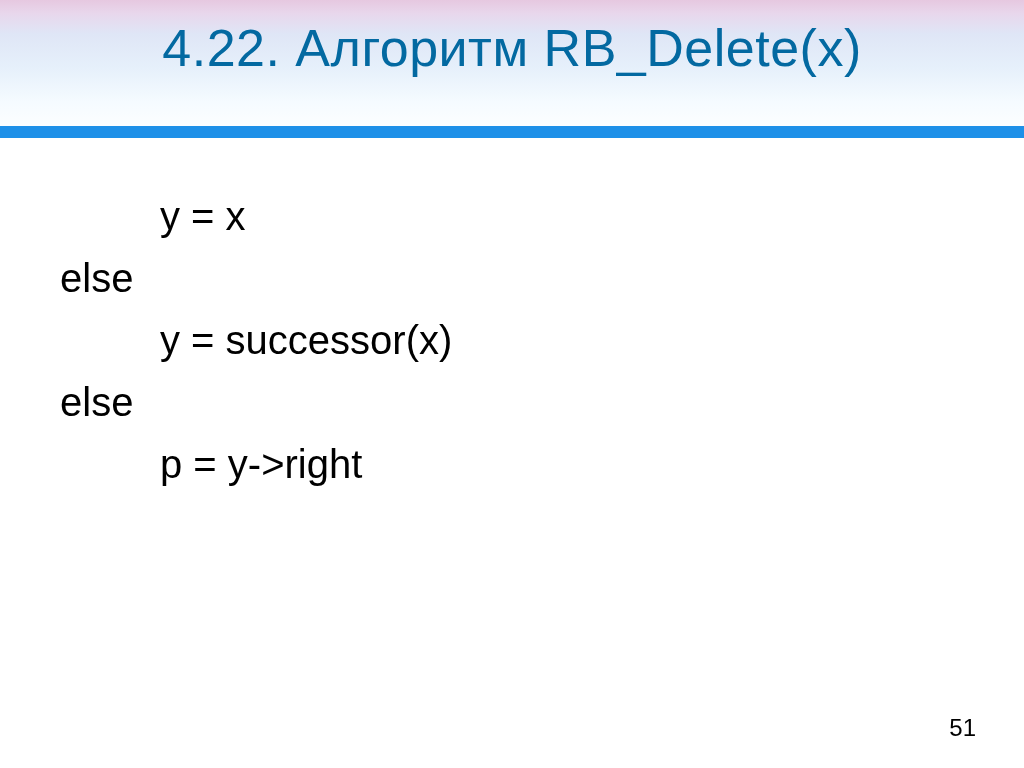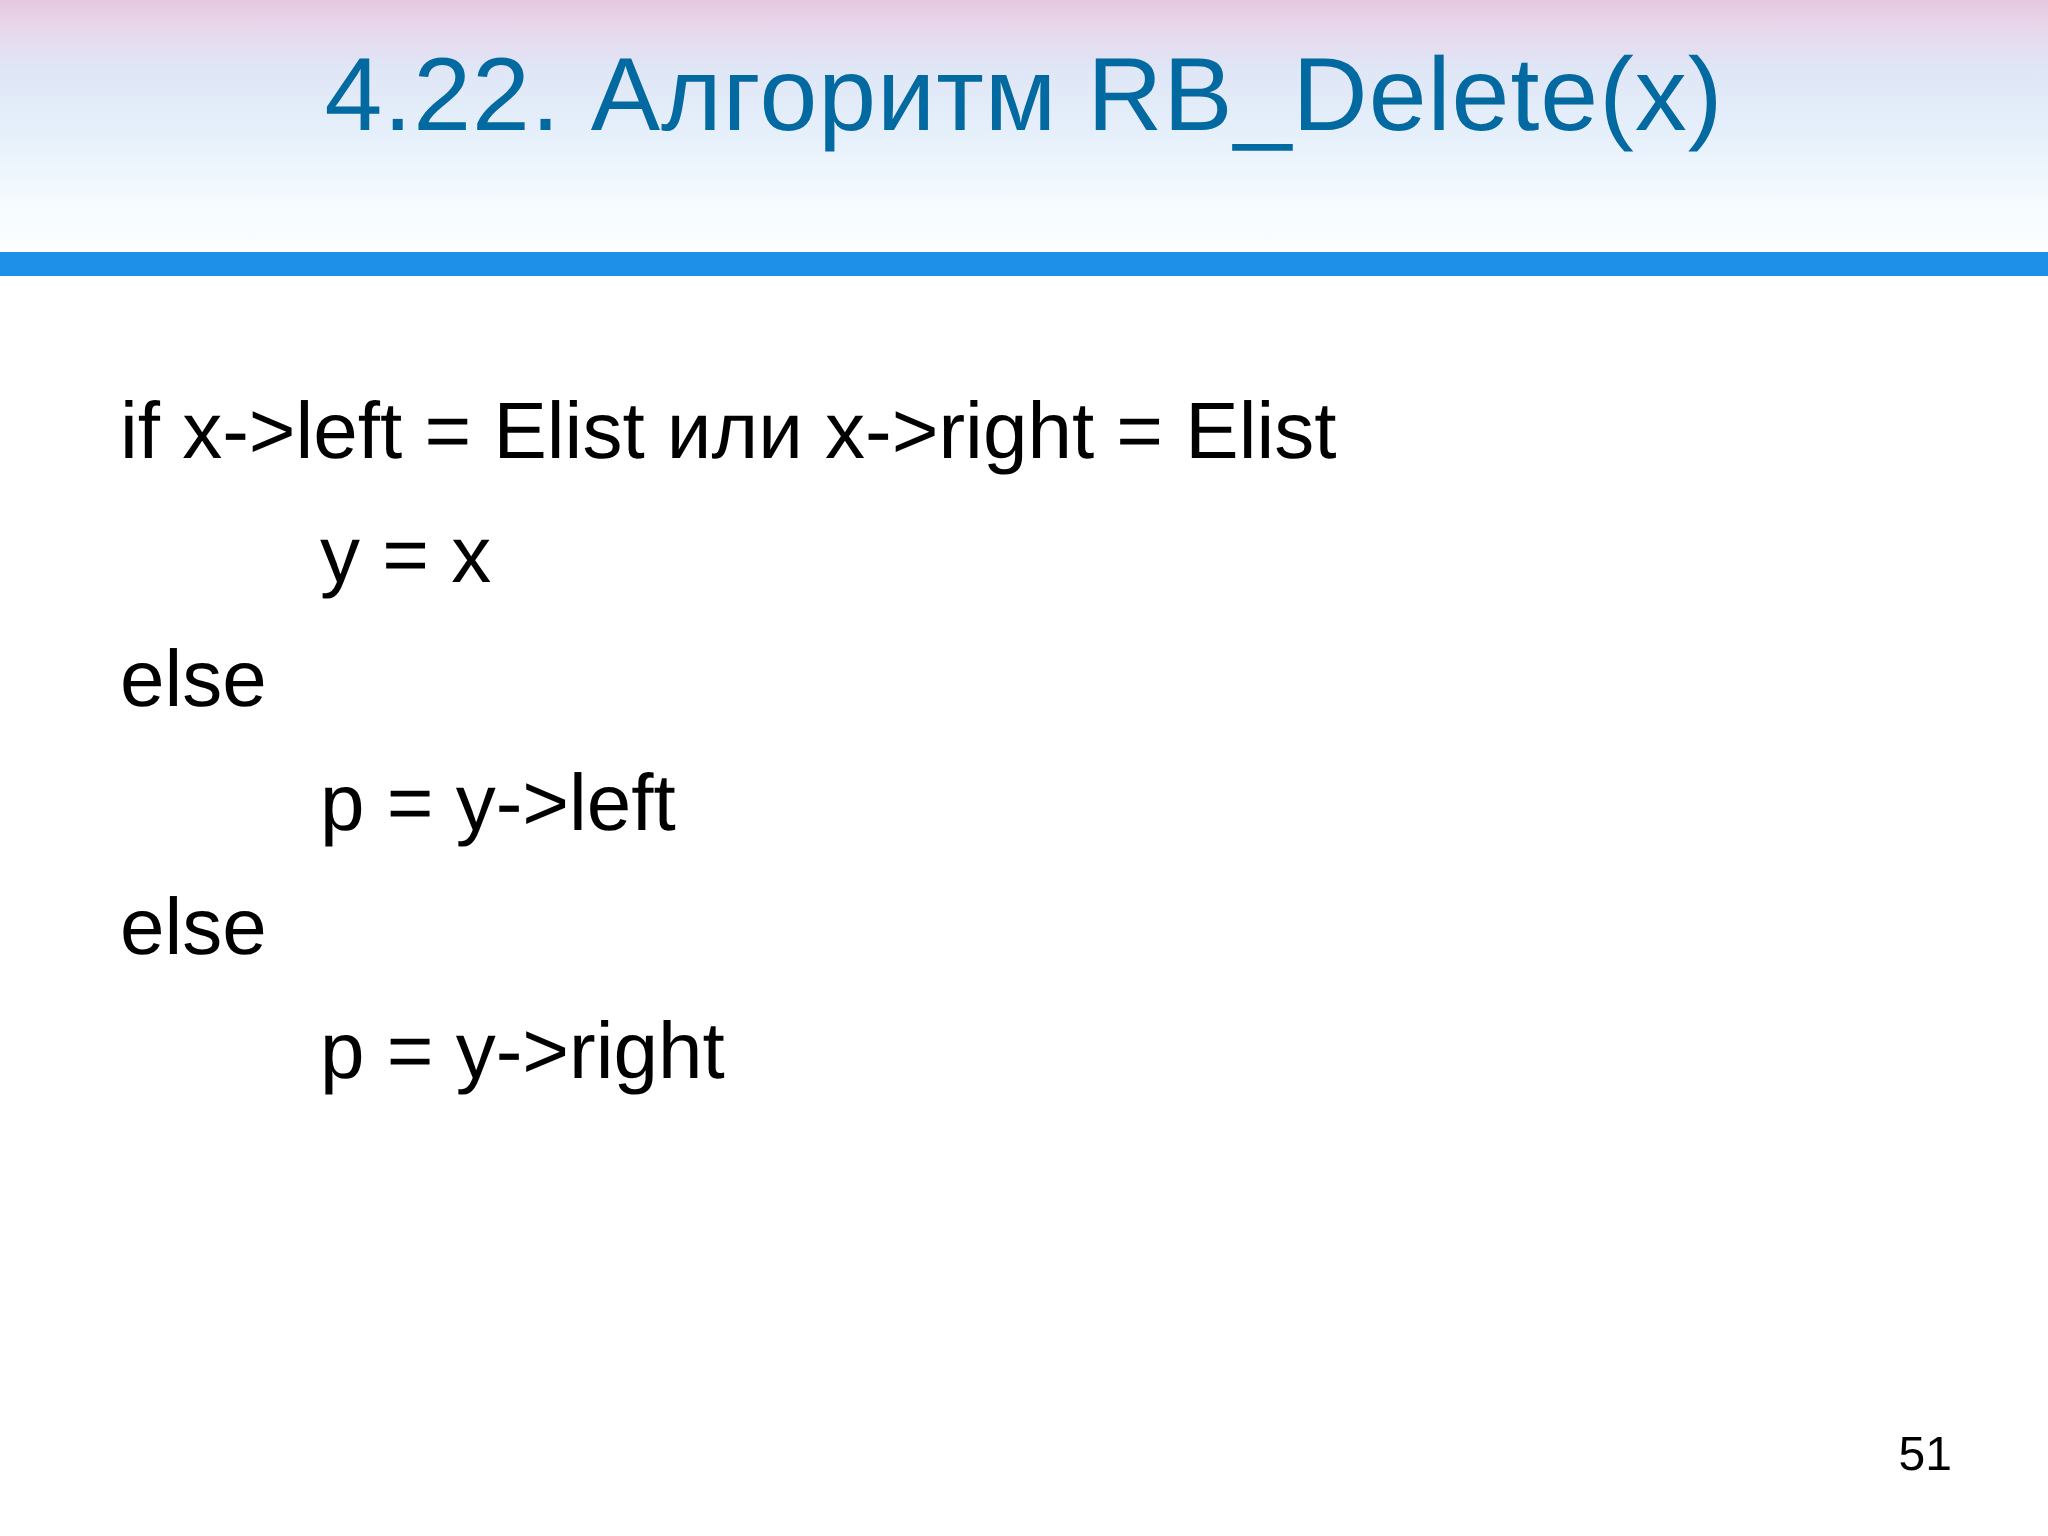--- a/index.html
+++ b/index.html
@@ -79,23 +79,22 @@
 
 <div class="slide">
 
   <div class="header-grad"></div>
 
   <div class="title">4.22. Алгоритм RB_Delete(x)</div>
 
   <div class="hr-blue"></div>
 
   <div class="body">
-    <div class="line">if x-&gt;left = Elist или x-&gt;right = Elist</div>
     <div class="line indent">y = x</div>
     <div class="line">else</div>
-    <div class="line indent">p = y-&gt;left</div>
+    <div class="line indent">y = successor(x)</div>
     <div class="line">else</div>
     <div class="line indent">p = y-&gt;right</div>
   </div>
 
   <div class="page-num">51</div>
 
 </div>
 
 </body></html>

